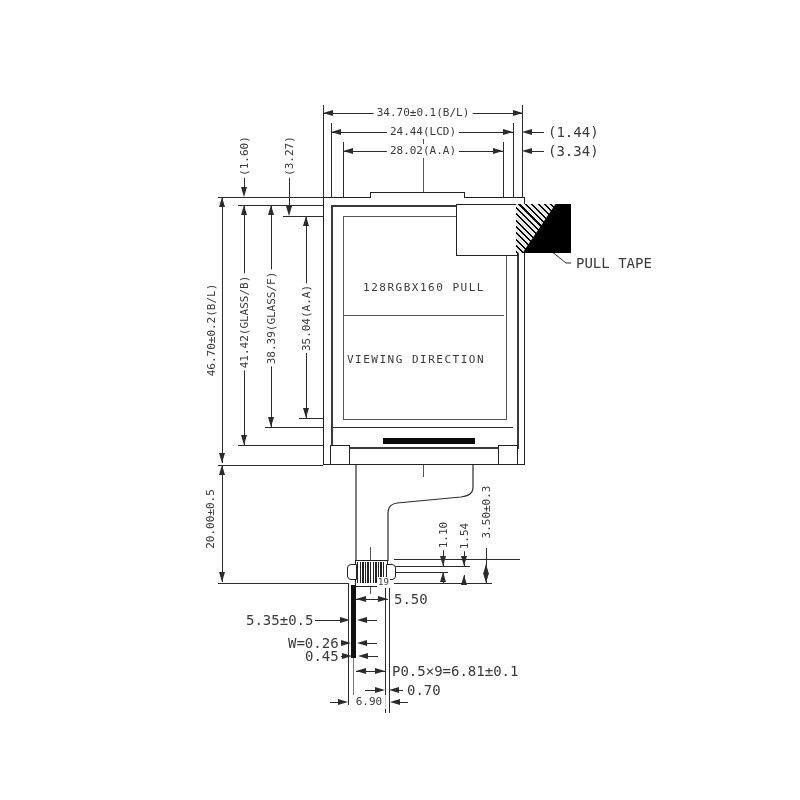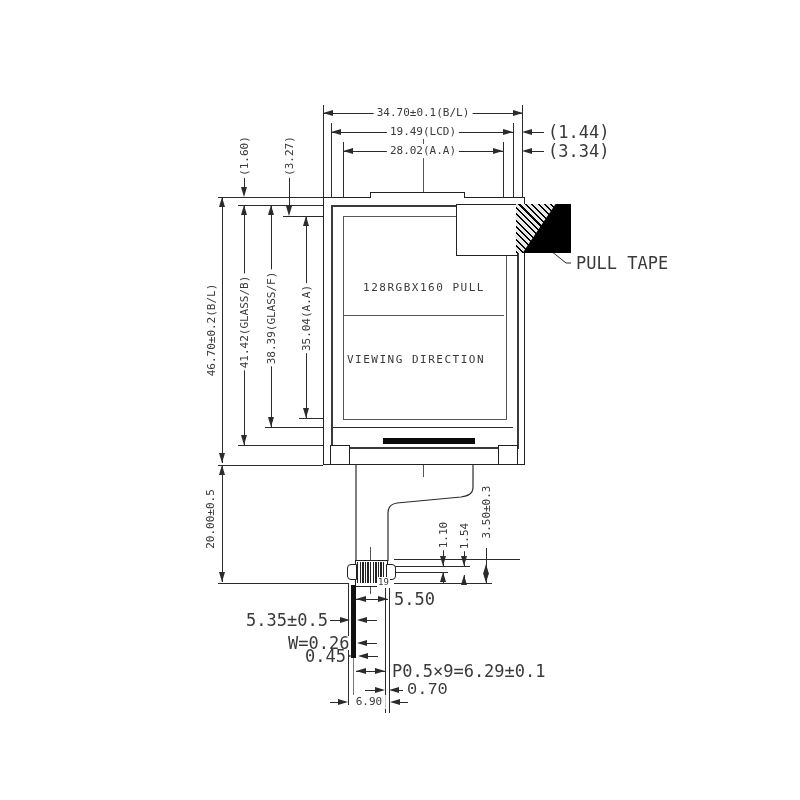--- a/index.html
+++ b/index.html
@@ -2,21 +2,21 @@
 <html><head>
 <meta charset="utf-8">
 <style>
   html,body{margin:0;padding:0;background:#fff;}
   #canvas{position:relative;width:800px;height:800px;background:#ffffff;overflow:hidden;
           font-family:"DejaVu Sans Mono", monospace;}
   .hl{position:absolute;height:1px;background:#2b2b2b;}
   .vl{position:absolute;width:1px;background:#2b2b2b;}
   .thin{background:#555;}
   .rect{position:absolute;background:#fff;}
-  .lbl{position:absolute;font-size:17px;line-height:14px;color:#3a3a3a;background:#fff;
+  .lbl{position:absolute;font-size:14px;line-height:14px;color:#3a3a3a;background:#fff;
        padding:0 2px;white-space:nowrap;z-index:6;}
   .clbl{position:absolute;font-size:11px;line-height:14px;color:#3a3a3a;background:#fff;
         padding:0 3px;white-space:nowrap;z-index:6;transform:translate(-50%,-50%);}
   .vlbl{position:absolute;font-size:11px;line-height:13px;color:#3a3a3a;background:#fff;
         padding:0 2px;white-space:nowrap;z-index:6;transform:translate(-50%,-50%) rotate(-90deg);}
   .sp{letter-spacing:1.5px;}
   .ar{position:absolute;width:0;height:0;border-style:solid;z-index:4;}
   .ar-l{border-width:3px 10px 3px 0;border-color:transparent #2b2b2b transparent transparent;}
   .ar-r{border-width:3px 0 3px 10px;border-color:transparent transparent transparent #2b2b2b;}
   .ar-u{border-width:0 3px 10px 3px;border-color:transparent transparent #2b2b2b transparent;}
@@ -73,21 +73,21 @@
   <div class="vl" style="left:503px;top:142px;height:74px;"></div>
 
   <div class="hl" style="left:323px;top:113px;width:200px;"></div>
   <div class="ar ar-l" style="left:323px;top:110px;"></div>
   <div class="ar ar-r" style="left:513px;top:110px;"></div>
   <div class="clbl" style="left:423px;top:113px;">34.70±0.1(B/L)</div>
 
   <div class="hl" style="left:331px;top:132px;width:182px;"></div>
   <div class="ar ar-l" style="left:331px;top:129px;"></div>
   <div class="ar ar-r" style="left:503px;top:129px;"></div>
-  <div class="clbl" style="left:423px;top:132px;">19.49(LCD)</div>
+  <div class="clbl" style="left:423px;top:132px;">24.44(LCD)</div>
   <div class="ar ar-l" style="left:522px;top:129px;"></div>
   <div class="hl" style="left:532px;top:132px;width:12px;"></div>
   <div class="lbl" style="left:546px;top:125px;">(1.44)</div>
 
   <div class="hl" style="left:343px;top:151px;width:160px;"></div>
   <div class="ar ar-l" style="left:343px;top:148px;"></div>
   <div class="ar ar-r" style="left:493px;top:148px;"></div>
   <div class="clbl" style="left:423px;top:151px;">28.02(A.A)</div>
   <div class="ar ar-l" style="left:522px;top:148px;"></div>
   <div class="hl" style="left:532px;top:151px;width:12px;"></div>
@@ -182,27 +182,27 @@
 
   <div class="lbl" style="left:303px;top:649px;">0.45</div>
   <div class="hl" style="left:334px;top:656px;width:12px;"></div>
   <div class="ar ar-r" style="left:342px;top:653px;"></div>
   <div class="ar ar-l" style="left:358px;top:653px;"></div>
   <div class="hl" style="left:368px;top:656px;width:10px;"></div>
 
   <div class="ar ar-l" style="left:356px;top:668px;"></div>
   <div class="hl" style="left:356px;top:671px;width:29px;"></div>
   <div class="ar ar-r" style="left:375px;top:668px;"></div>
-  <div class="lbl" style="left:390px;top:664px;">P0.5×9=6.29±0.1</div>
+  <div class="lbl" style="left:390px;top:664px;">P0.5×9=6.81±0.1</div>
 
   <div class="hl" style="left:365px;top:690px;width:10px;"></div>
   <div class="ar ar-r" style="left:375px;top:687px;"></div>
   <div class="ar ar-l" style="left:389px;top:687px;"></div>
   <div class="hl" style="left:399px;top:690px;width:4px;"></div>
-  <div class="lbl" style="left:405px;top:683px;font-family:Liberation Mono, monospace;">0.70</div>
+  <div class="lbl" style="left:405px;top:683px;">0.70</div>
 
   <div class="hl" style="left:330px;top:702px;width:8px;"></div>
   <div class="ar ar-r" style="left:338px;top:699px;"></div>
   <div class="clbl" style="left:369px;top:702px;">6.90</div>
   <div class="ar ar-l" style="left:390px;top:699px;"></div>
   <div class="hl" style="left:400px;top:702px;width:8px;"></div>
 
 </div>
 
 </body></html>

